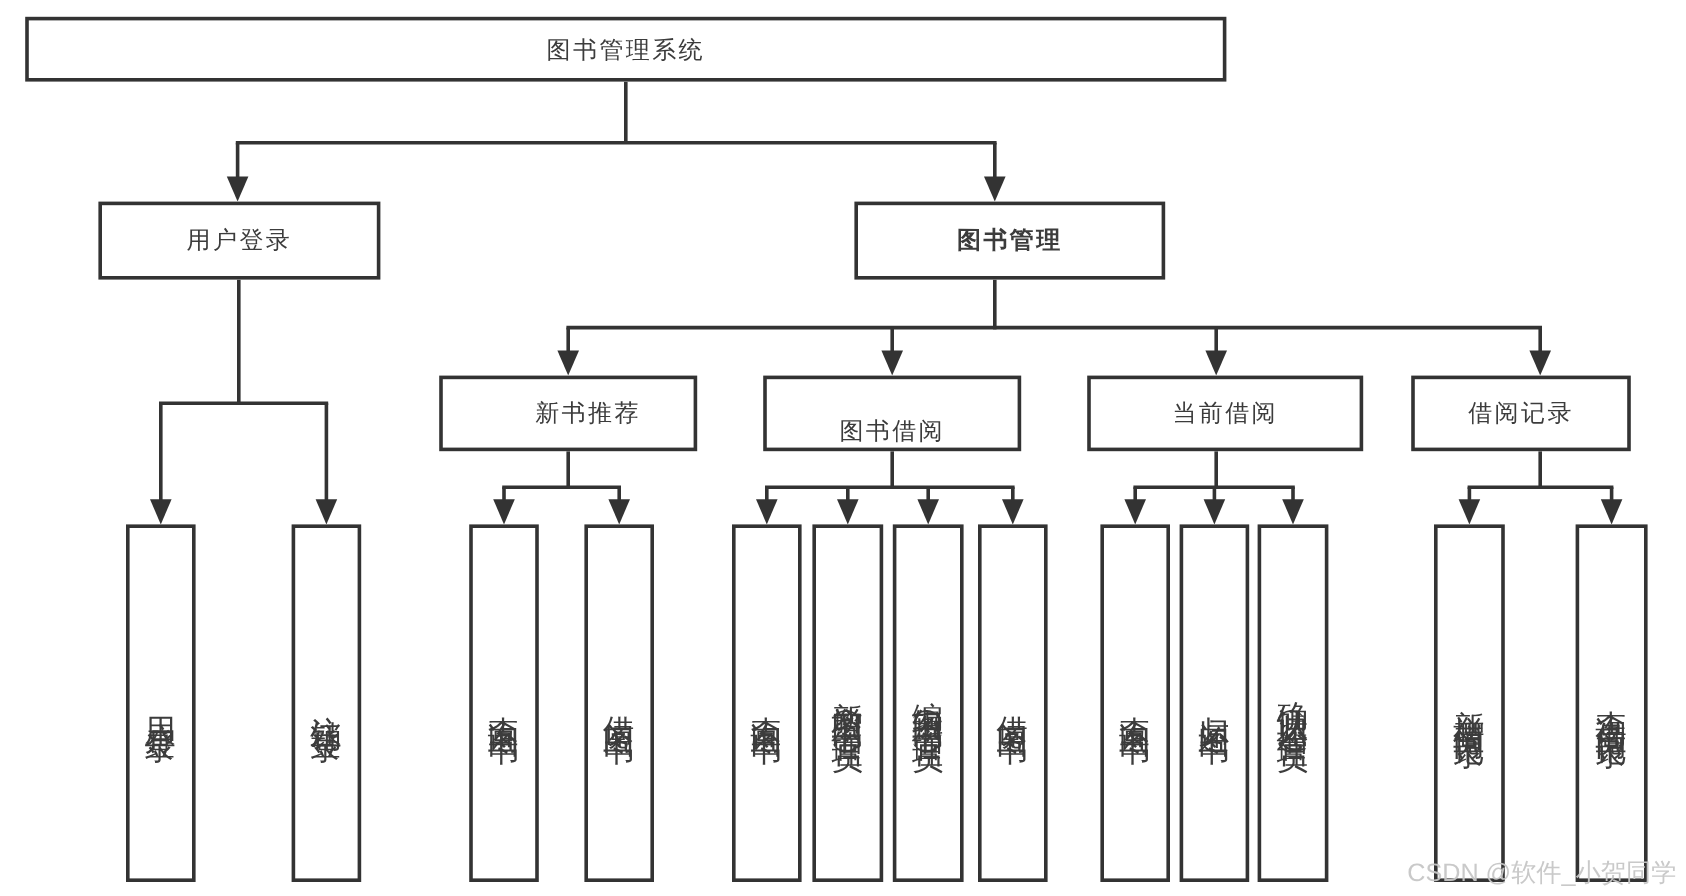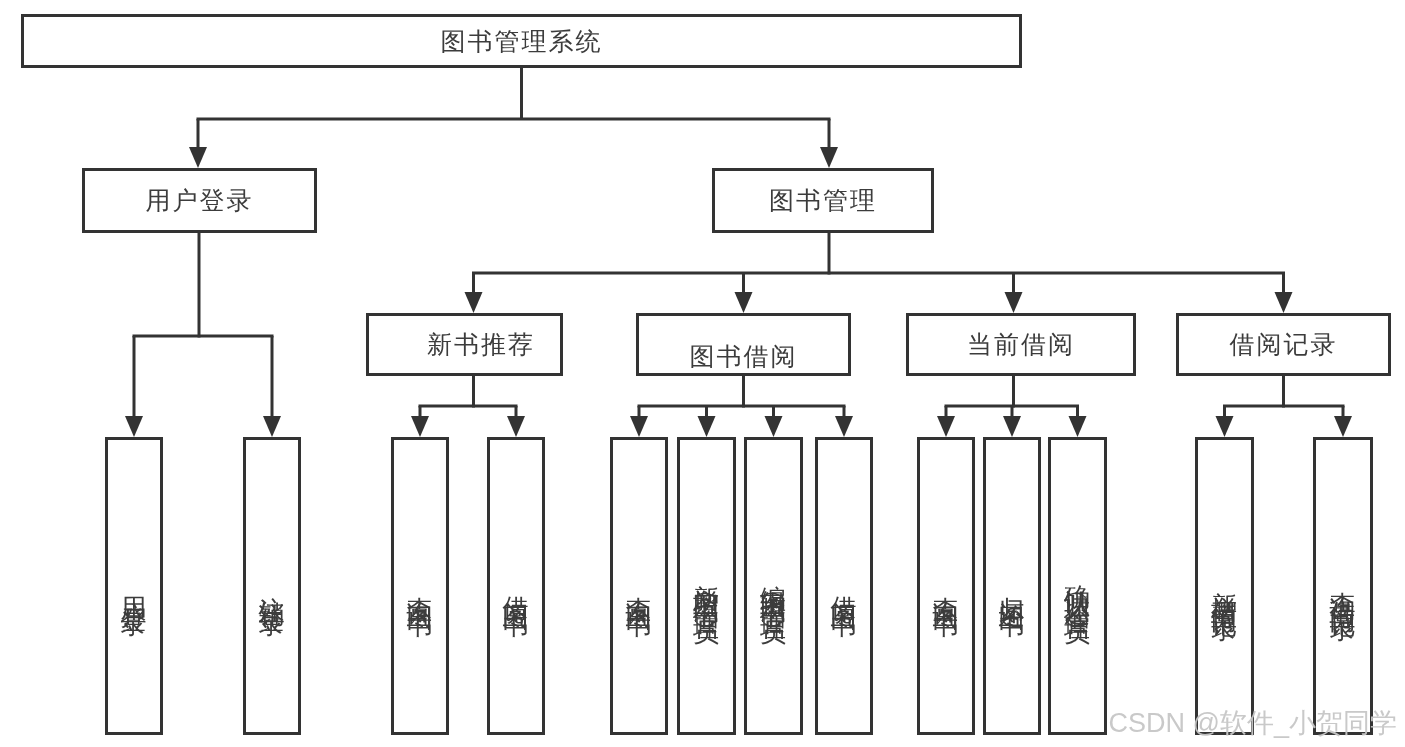--- a/index.html
+++ b/index.html
@@ -6,29 +6,29 @@
   .stage{
     position:relative;width:1405px;height:747px;background:#ffffff;overflow:hidden;
     font-family:"Liberation Sans","DejaVu Sans",sans-serif;
   }
   .wires{position:absolute;left:0;top:0;width:1405px;height:747px;z-index:0;}
   .box{
     position:absolute;background:#ffffff;border:3px solid #333333;box-sizing:border-box;
     display:flex;align-items:center;justify-content:center;z-index:1;
   }
   .h-label{
-    font-size:25px;letter-spacing:2px;color:#3c3c3c;white-space:nowrap;
+    font-size:20px;letter-spacing:2px;color:#3c3c3c;white-space:nowrap;
   }
   .v-label{
     writing-mode:vertical-rl;text-orientation:mixed;
     font-size:26px;letter-spacing:5px;color:#3c3c3c;line-height:1;white-space:nowrap;
   }
   .watermark{
     position:absolute;right:8px;bottom:6px;z-index:2;
-    font-size:27px;color:rgba(198,198,198,0.95);white-space:nowrap;pointer-events:none;
+    font-size:21px;color:rgba(198,198,198,0.95);white-space:nowrap;pointer-events:none;
   }
 </style>
 </head>
 <body>
 
 <div class="stage">
 
   <svg class="wires" width="1405" height="747" viewBox="0 0 1405 747" aria-hidden="true">
       <line x1="521.5" y1="68" x2="521.5" y2="119" stroke="#333333" stroke-width="3"></line>
       <line x1="199" y1="233" x2="199" y2="337.5" stroke="#333333" stroke-width="3"></line>
@@ -84,34 +84,34 @@
       <polygon points="1334,416 1352,416 1343,437" fill="#333333"></polygon>
     </svg>
 
   <div class="box" style="left:21px;top:14px;width:1001px;height:54px;">
     <span class="h-label">图书管理系统</span>
   </div>
 
   <div class="box" style="left:82px;top:168px;width:235px;height:65px;">
     <span class="h-label">用户登录</span>
   </div>
-  <div class="box" style="left:712px;top:168px;width:222px;height:65px;">
+  <div class="box" style="left:712px;top:168px;width:259px;height:65px;font-weight:bold;">
     <span class="h-label">图书管理</span>
   </div>
 
-  <div class="box" style="left:366px;top:313px;width:197px;height:63px;padding-left:33px;">
+  <div class="box" style="left:366px;top:313px;width:215px;height:63px;padding-left:33px;">
     <span class="h-label">新书推荐</span>
   </div>
   <div class="box" style="left:636px;top:313px;width:215px;height:63px;align-items:flex-end;">
     <span class="h-label">图书借阅</span>
   </div>
   <div class="box" style="left:906px;top:313px;width:230px;height:63px;">
     <span class="h-label">当前借阅</span>
   </div>
-  <div class="box" style="left:1176px;top:313px;width:215px;height:63px;font-family:Liberation Mono, monospace;">
+  <div class="box" style="left:1176px;top:313px;width:183px;height:63px;font-family:Liberation Mono, monospace;">
     <span class="h-label">借阅记录</span>
   </div>
 
   <div class="box" style="left:105px;top:437px;width:58px;height:298px;">
     <span class="v-label">用户登录</span>
   </div>
   <div class="box" style="left:243px;top:437px;width:58px;height:298px;">
     <span class="v-label">注销登录</span>
   </div>
 

